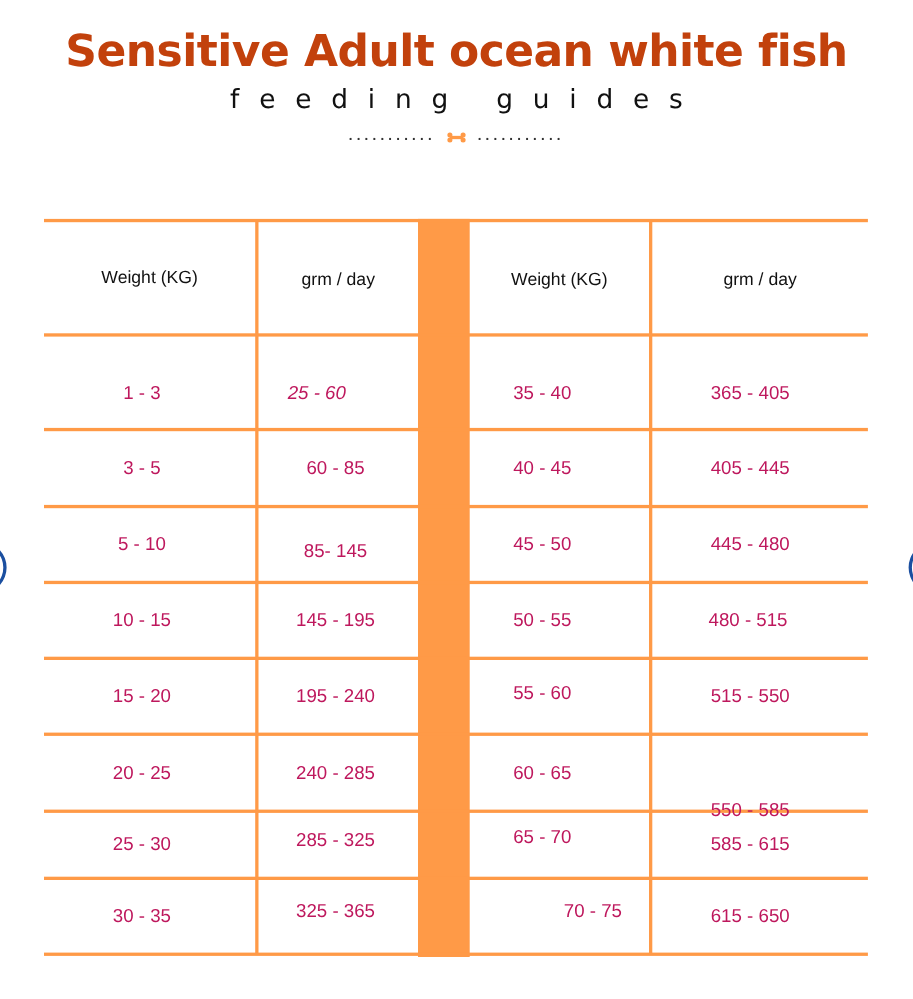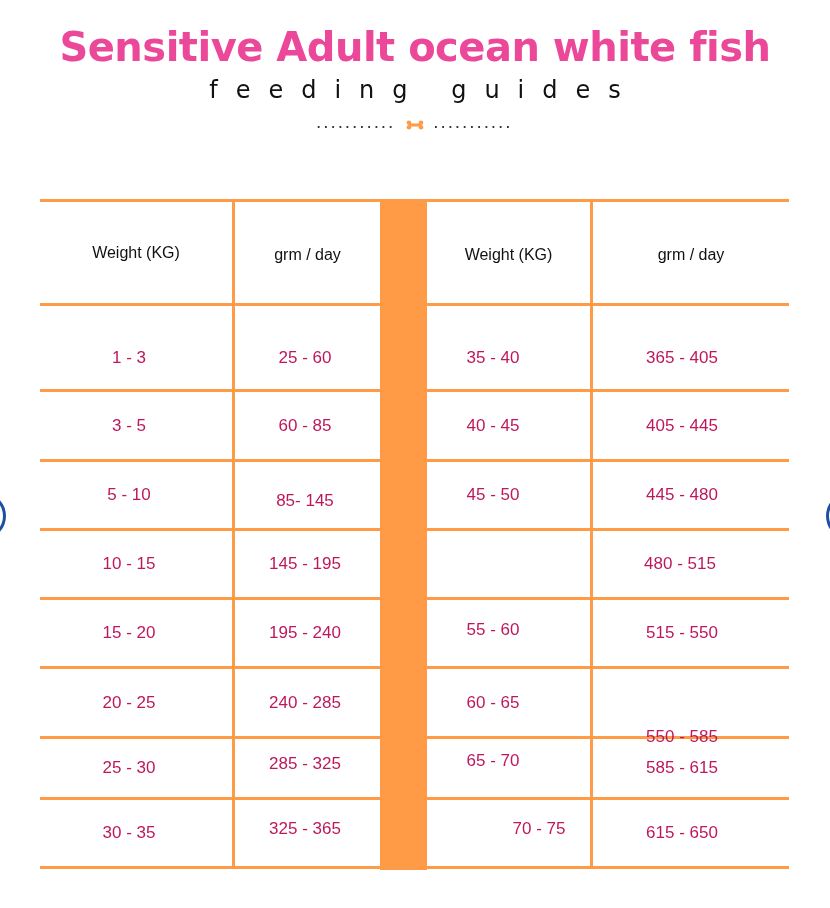--- a/index.html
+++ b/index.html
@@ -4,21 +4,21 @@
 <style>
   html, body { margin: 0; padding: 0; background: #ffffff; }
   body {
     width: 830px; height: 908px; position: relative; overflow: hidden;
     font-family: "DejaVu Sans", "Liberation Sans", sans-serif;
     color: #111;
   }
   .title {
     position: absolute; left: 0; right: 0; top: 24px;
     text-align: center; font-size: 40px; font-weight: bold;
-    letter-spacing: -0.5px; color: #ec4899;
+    letter-spacing: -0.5px; color: #c2410c;
   }
   .subtitle {
     position: absolute; left: 0; right: 0; top: 76px;
     text-align: center; font-size: 24px; letter-spacing: 18px;
     color: #111; padding-left: 18px; font-weight: normal;
   }
   .divider-row {
     position: absolute; left: 0; right: 0; top: 118px; height: 14px;
     display: flex; justify-content: center; align-items: center; gap: 10px;
   }
@@ -89,36 +89,37 @@
 
   <div class="vline" style="left:192px; top:2px; height:666px;"></div>
   <div class="vline" style="left:550px; top:2px; height:666px;"></div>
 
   <div class="cell hcell" style="left:0; top:3px; width:192px; height:101px;">Weight (KG)</div>
   <div class="cell hcell" style="left:195px; top:5px; width:145px; height:101px;">grm / day</div>
   <div class="cell hcell" style="left:387px; top:5px; width:163px; height:101px;">Weight (KG)</div>
   <div class="cell hcell" style="left:553px; top:5px; width:196px; height:101px;">grm / day</div>
 
   <div class="cell" style="left:0; top:107px; width:178px; height:103px;">1 - 3</div>
-  <div class="cell" style="left:195px; top:107px; width:140px; height:103px;">25 - 60</div>
+  <div class="cell" style="left:178px; top:107px; width:140px; height:103px;font-style:italic;">25 - 60</div>
   <div class="cell" style="left:387px; top:107px; width:132px; height:103px;">35 - 40</div>
   <div class="cell" style="left:553px; top:107px; width:178px; height:103px;">365 - 405</div>
 
   <div class="cell" style="left:0; top:193px; width:178px; height:67px;">3 - 5</div>
   <div class="cell" style="left:195px; top:193px; width:140px; height:67px;">60 - 85</div>
   <div class="cell" style="left:387px; top:193px; width:132px; height:67px;">40 - 45</div>
   <div class="cell" style="left:553px; top:193px; width:178px; height:67px;">405 - 445</div>
 
   <div class="cell" style="left:0; top:263px; width:178px; height:66px;">5 - 10</div>
   <div class="cell" style="left:195px; top:263px; width:140px; height:78px;">85- 145</div>
   <div class="cell" style="left:387px; top:263px; width:132px; height:66px;">45 - 50</div>
   <div class="cell" style="left:553px; top:263px; width:178px; height:66px;">445 - 480</div>
 
   <div class="cell" style="left:0; top:332px; width:178px; height:66px;">10 - 15</div>
   <div class="cell" style="left:195px; top:332px; width:140px; height:66px;">145 - 195</div>
+  <div class="cell" style="left:387px; top:332px; width:132px; height:66px;">50 - 55</div>
   <div class="cell" style="left:551px; top:332px; width:178px; height:66px;">480 - 515</div>
 
   <div class="cell" style="left:0; top:401px; width:178px; height:66px;">15 - 20</div>
   <div class="cell" style="left:195px; top:401px; width:140px; height:66px;">195 - 240</div>
   <div class="cell" style="left:387px; top:401px; width:132px; height:60px;">55 - 60</div>
   <div class="cell" style="left:553px; top:401px; width:178px; height:66px;">515 - 550</div>
 
   <div class="cell" style="left:0; top:470px; width:178px; height:67px;">20 - 25</div>
   <div class="cell" style="left:195px; top:470px; width:140px; height:67px;">240 - 285</div>
   <div class="cell" style="left:387px; top:470px; width:132px; height:67px;">60 - 65</div>

